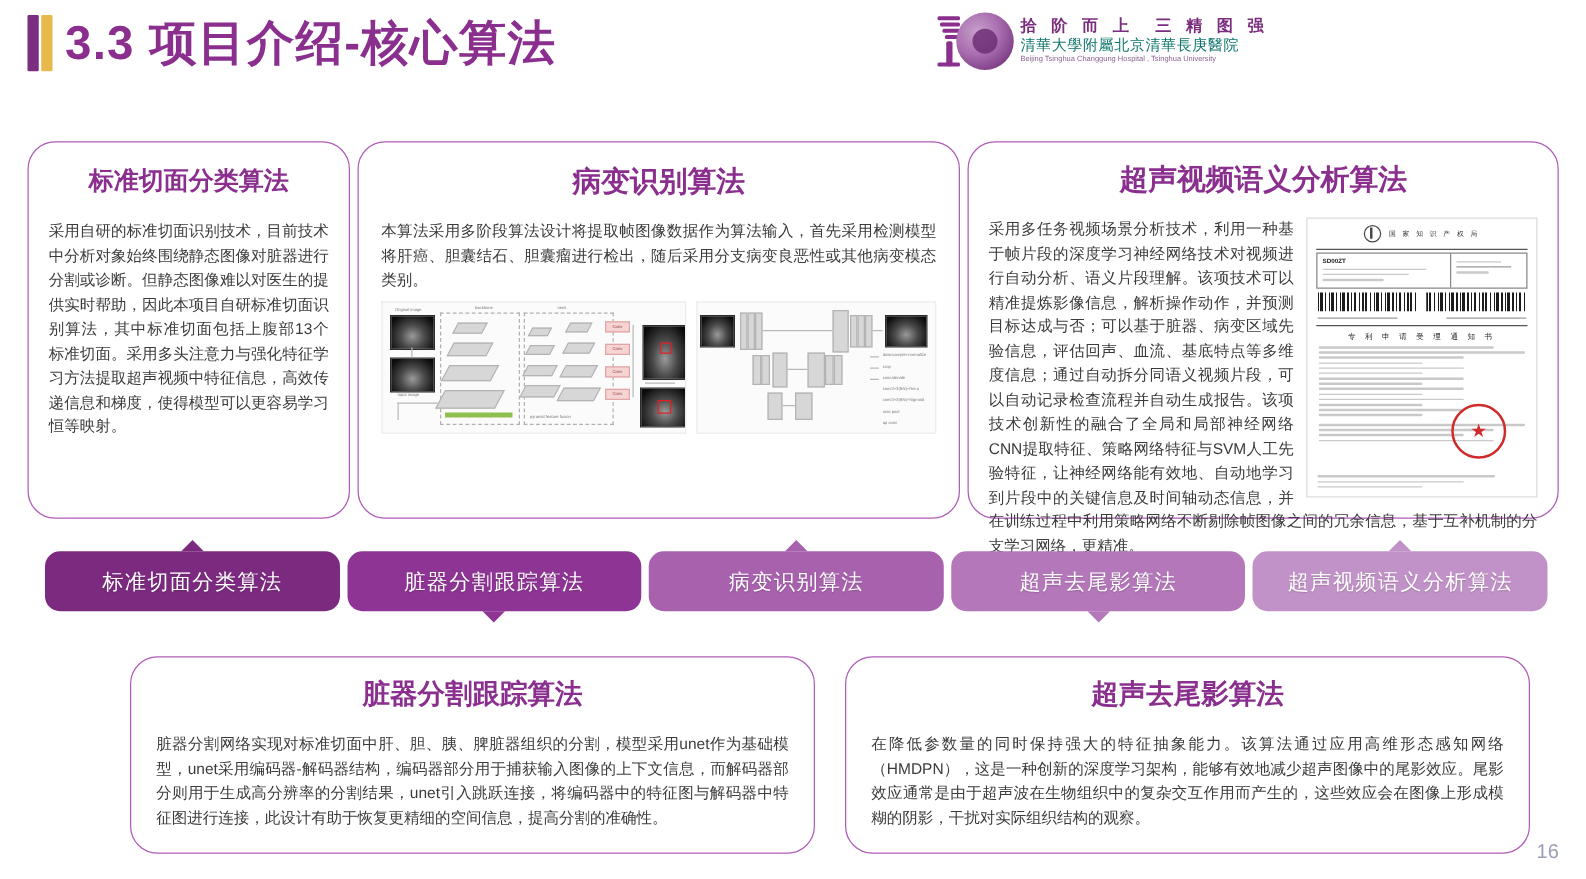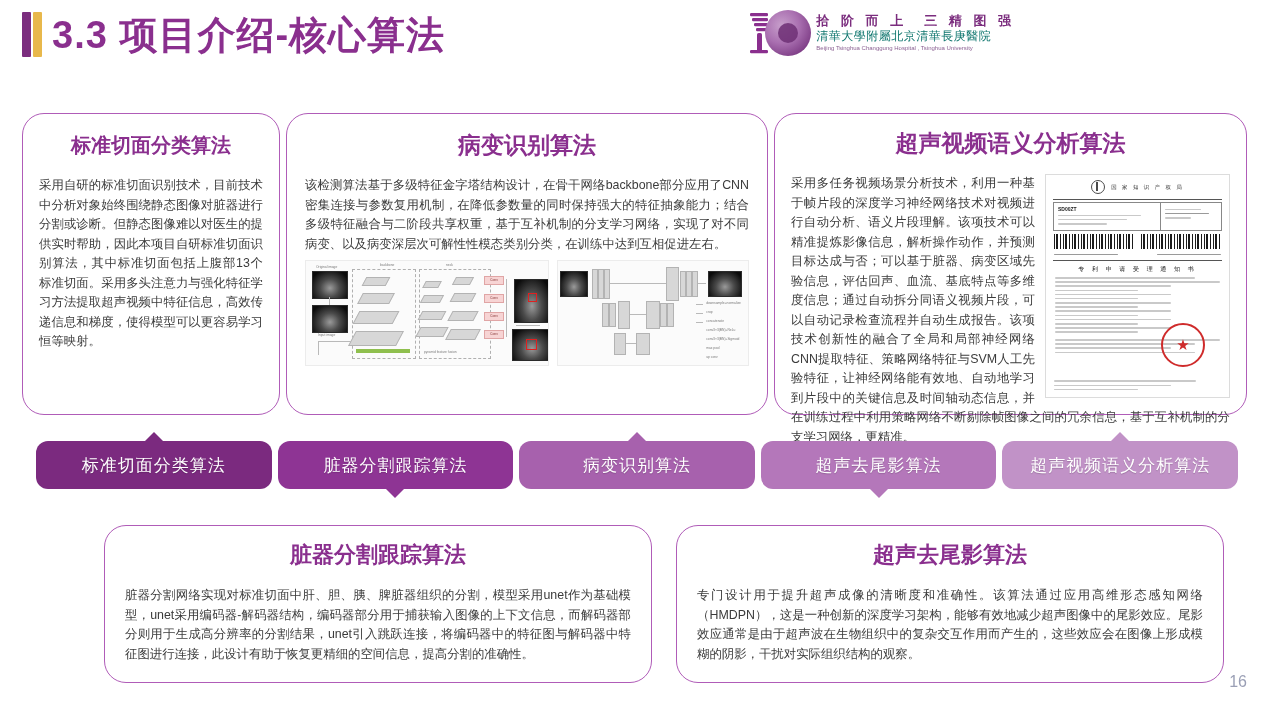--- a/index.html
+++ b/index.html
@@ -172,21 +172,21 @@
 <div class="card" id="card-standard-plane">
   <div class="card-title">标准切面分类算法</div>
   <div class="card-body">
     <p>采用自研的标准切面识别技术，目前技术中分析对象始终围绕静态图像对脏器进行分割或诊断。但静态图像难以对医生的提供实时帮助，因此本项目自研标准切面识别算法，其中标准切面包括上腹部13个标准切面。采用多头注意力与强化特征学习方法提取超声视频中特征信息，高效传递信息和梯度，使得模型可以更容易学习恒等映射。</p>
   </div>
 </div>
 
 <div class="card" id="card-lesion">
   <div class="card-title">病变识别算法</div>
   <div class="card-body">
-    <p>该检测算法基于多级特征金字塔结构设计，在骨干网络backbone部分应用了CNN密集连接与参数复用机制，在降低参数量的同时保持强大的特征抽象能力；结合多级特征融合与二阶段共享权重，基于互补机制的分支学习网络，实现了对不同病变、以及病变深层次可解性性模态类别分类，在训练中达到互相促进左右。</p>
+    <p>本算法采用多阶段算法设计将提取帧图像数据作为算法输入，首先采用检测模型将肝癌、胆囊结石、胆囊瘤进行检出，随后采用分支病变良恶性或其他病变模态类别。</p>
   </div>
 
   <div id="lesion-figures">
 
     <div class="fig" id="fig-detect">
       <div class="tiny-lbl" style="left:74px;top:2px;">backbone</div>
       <div class="tiny-lbl" style="left:140px;top:2px;">neck</div>
       <div class="dash-box" style="left:46px;top:8px;width:62px;height:88px;"></div>
       <div class="dash-box" style="left:113px;top:8px;width:70px;height:88px;"></div>
       <div class="tiny-lbl" style="left:118px;top:89px;">pyramid feature fusion</div>
@@ -360,17 +360,17 @@
 <div class="card" id="card-organ">
   <div class="card-title">脏器分割跟踪算法</div>
   <div class="card-body">
     <p>脏器分割网络实现对标准切面中肝、胆、胰、脾脏器组织的分割，模型采用unet作为基础模型，unet采用编码器-解码器结构，编码器部分用于捕获输入图像的上下文信息，而解码器部分则用于生成高分辨率的分割结果，unet引入跳跃连接，将编码器中的特征图与解码器中特征图进行连接，此设计有助于恢复更精细的空间信息，提高分割的准确性。</p>
   </div>
 </div>
 
 <div class="card" id="card-tail">
   <div class="card-title">超声去尾影算法</div>
   <div class="card-body">
-    <p>专门设计用于提升超声成像的清晰度和准确性。该算法通过应用高维形态感知网络（HMDPN），这是一种创新的深度学习架构，能够有效地减少超声图像中的尾影效应。尾影效应通常是由于超声波在生物组织中的复杂交互作用而产生的，这些效应会在图像上形成模糊的阴影，干扰对实际组织结构的观察。</p>
+    <p>在降低参数量的同时保持强大的特征抽象能力。该算法通过应用高维形态感知网络（HMDPN），这是一种创新的深度学习架构，能够有效地减少超声图像中的尾影效应。尾影效应通常是由于超声波在生物组织中的复杂交互作用而产生的，这些效应会在图像上形成模糊的阴影，干扰对实际组织结构的观察。</p>
   </div>
 </div>
 
 <div id="page-number">16</div>
 
 </body></html>

